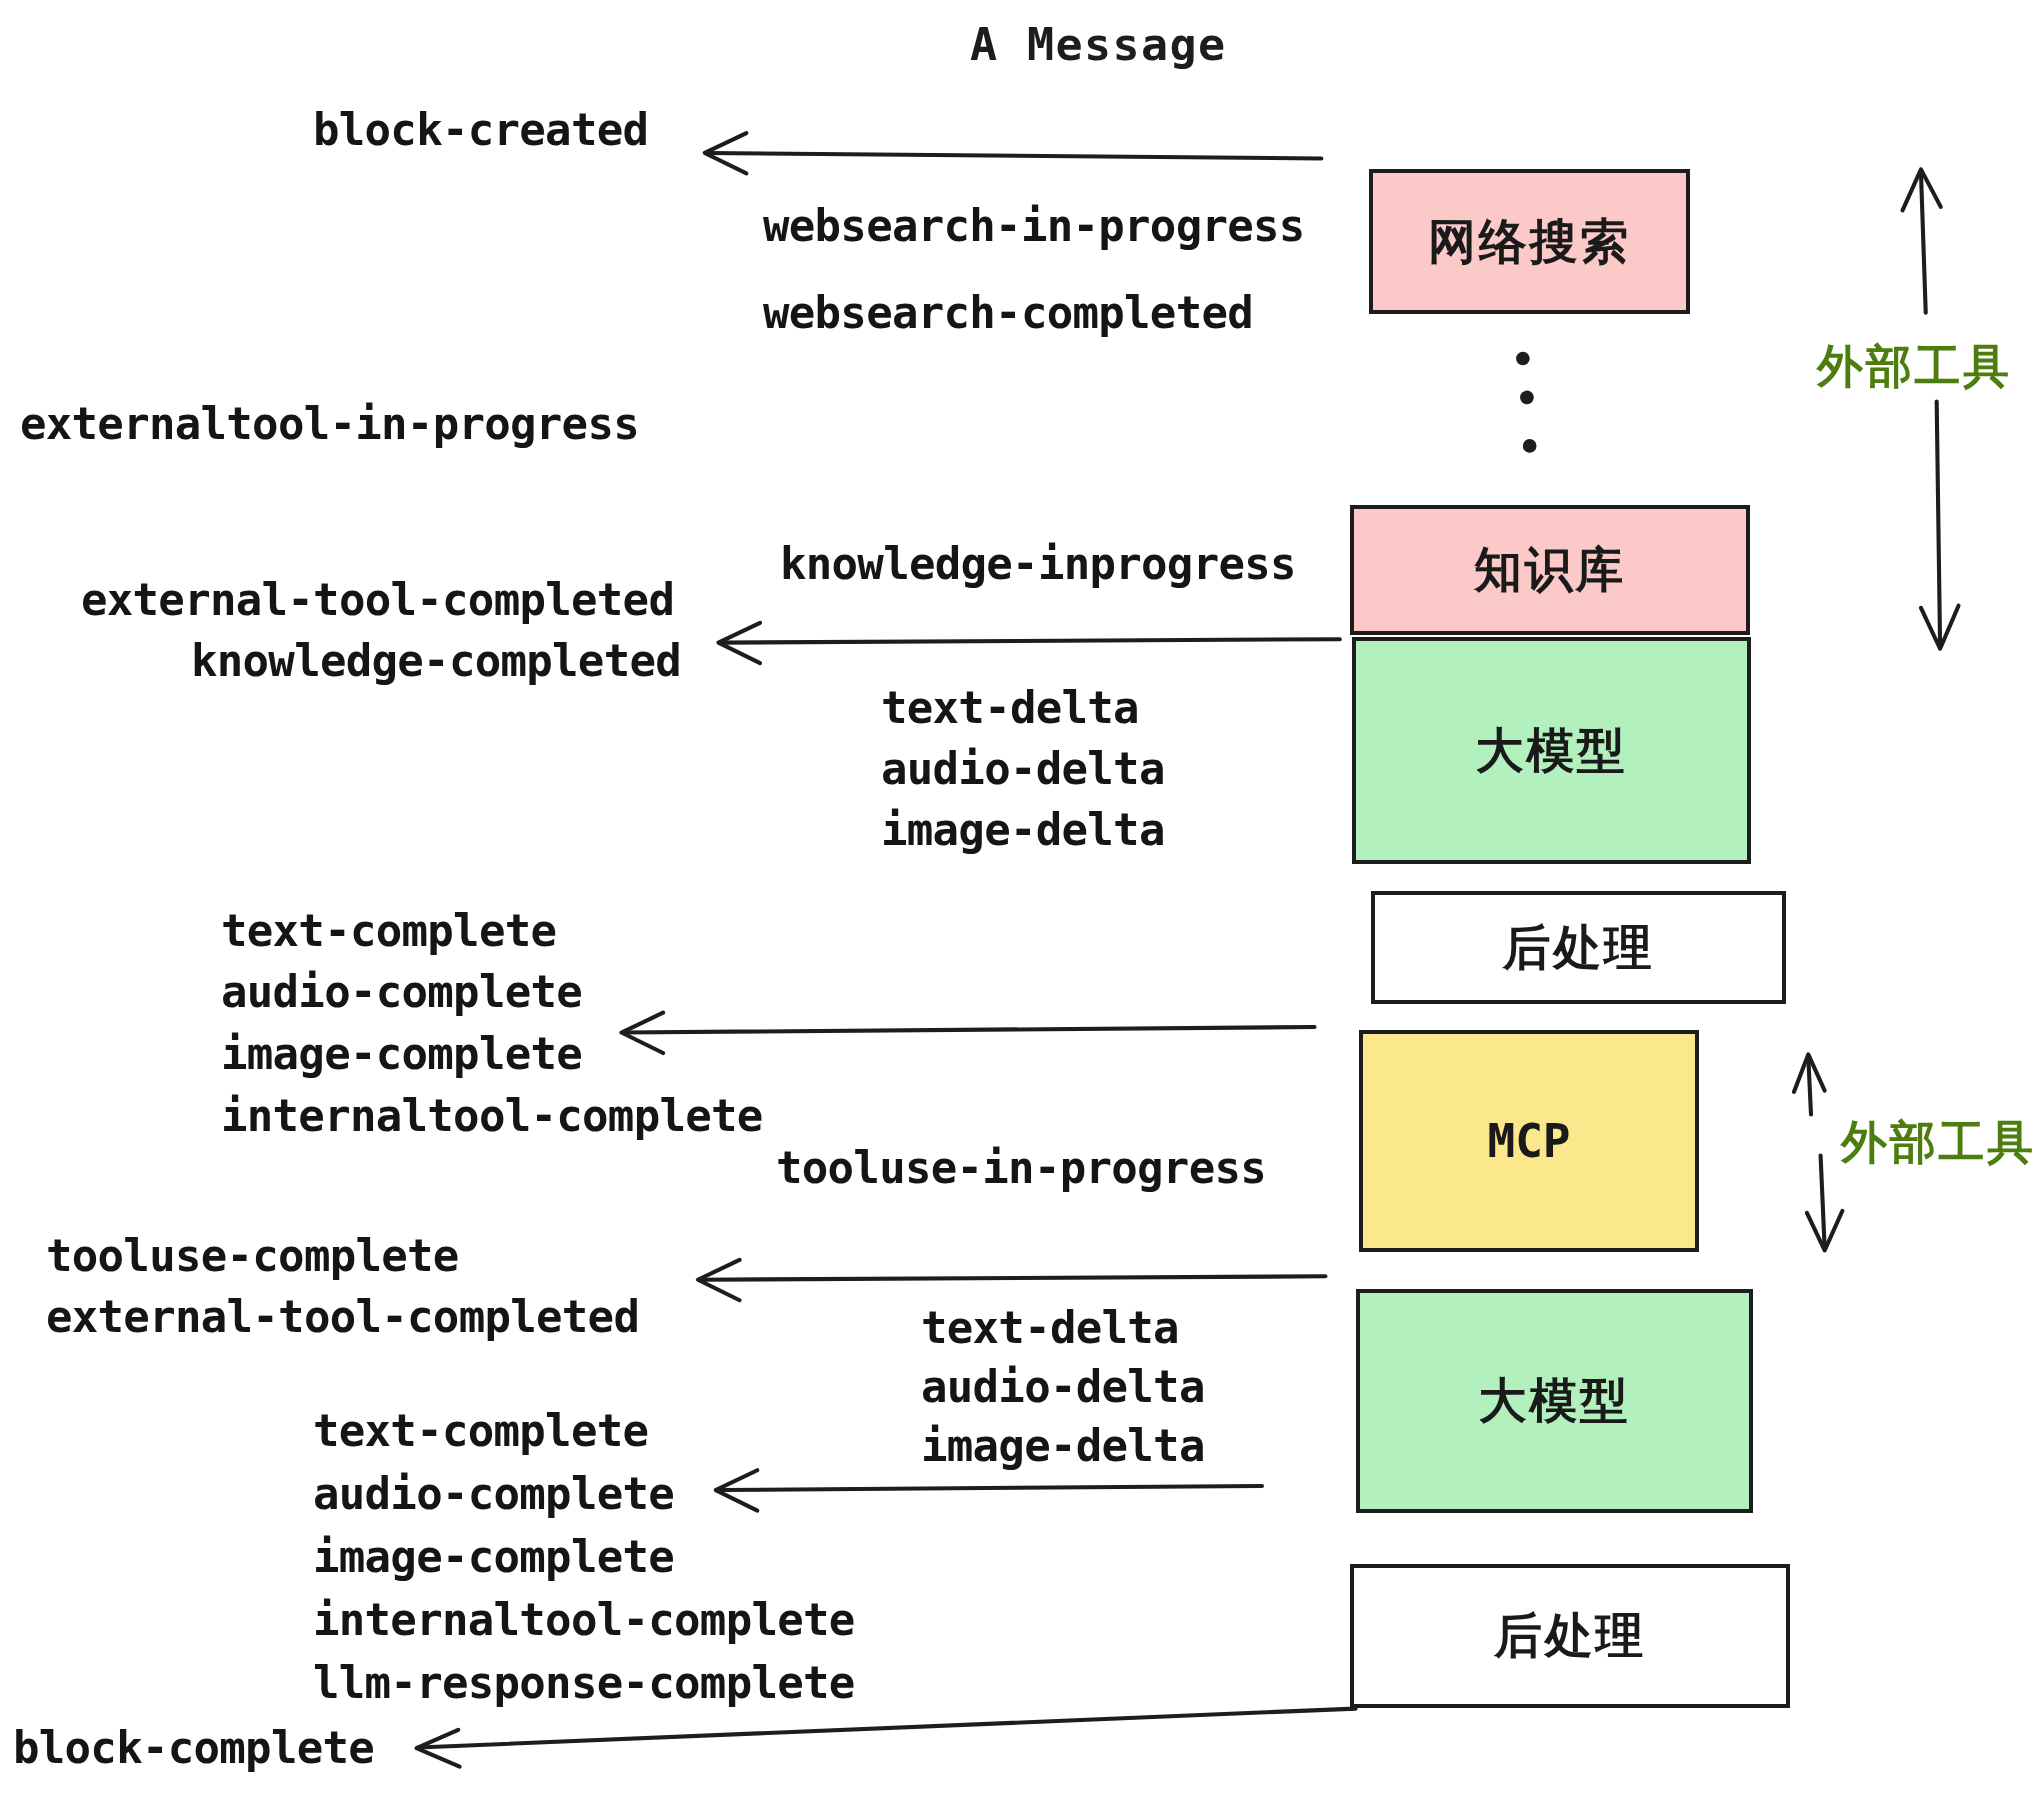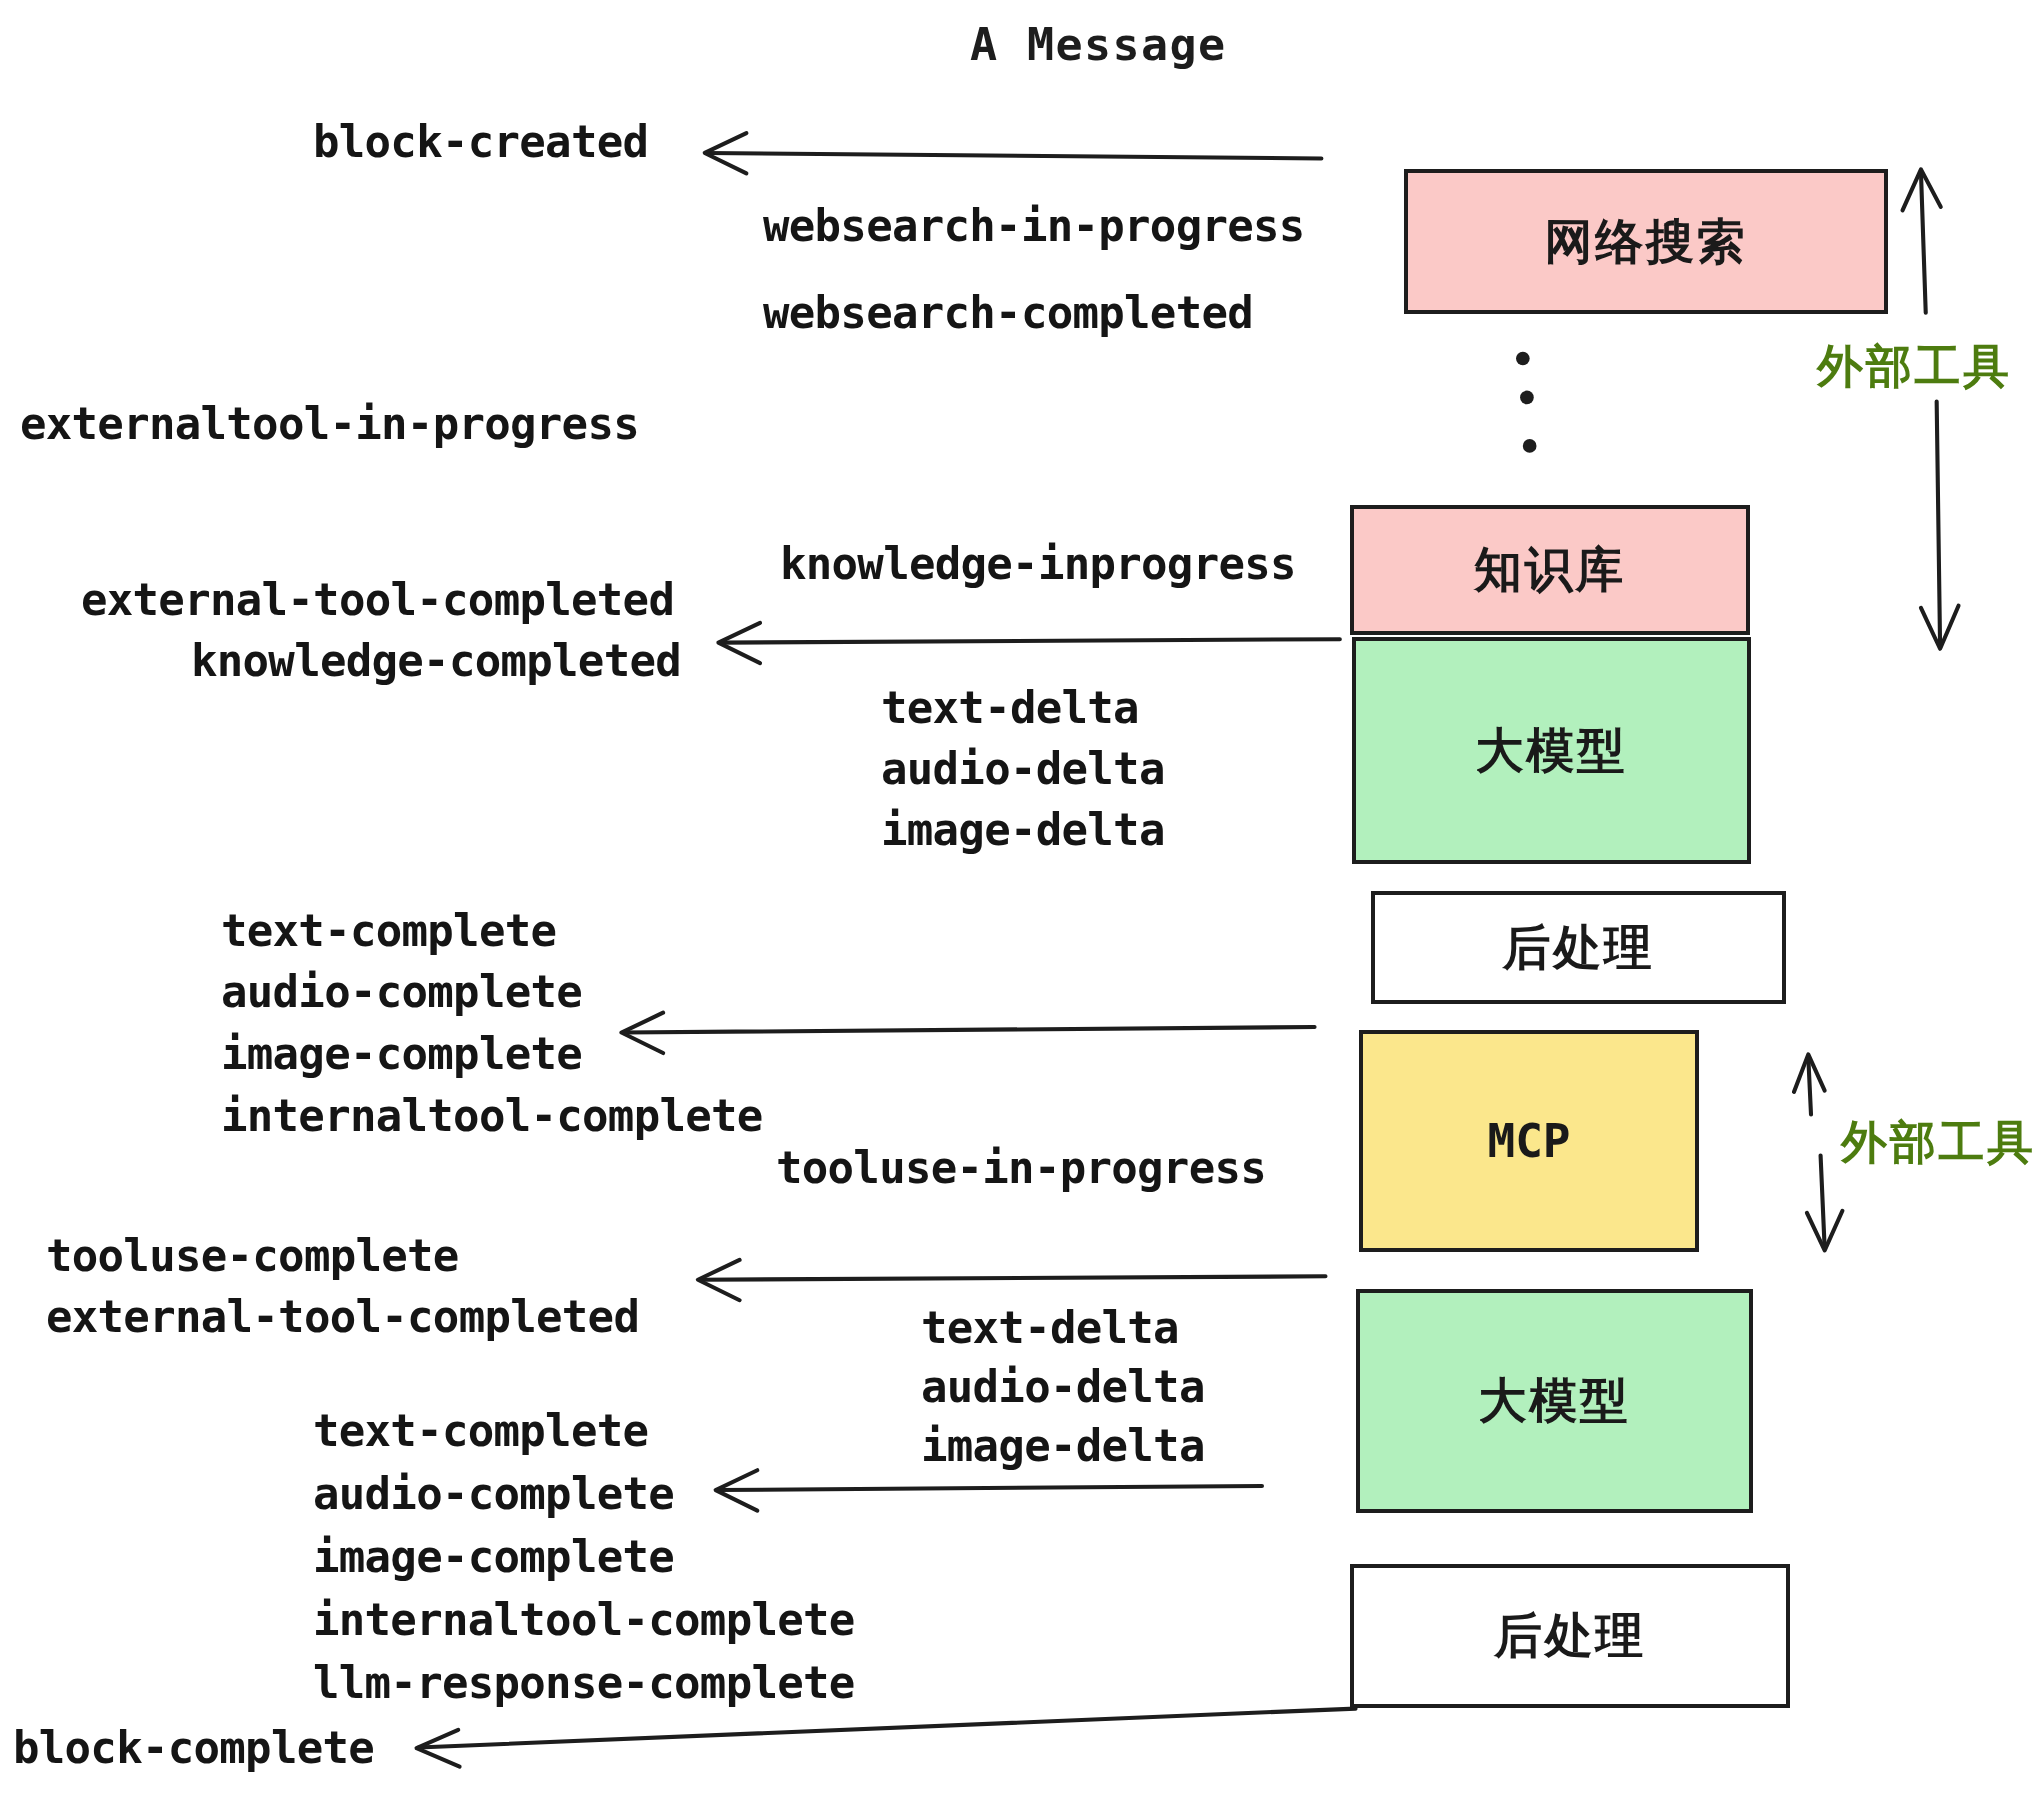--- a/index.html
+++ b/index.html
@@ -100,21 +100,21 @@
 
     <g fill="#1d1d1d" stroke="none">
       <circle cx="2230" cy="525" r="10"></circle>
       <circle cx="2236" cy="582" r="10"></circle>
       <circle cx="2240" cy="653" r="10"></circle>
     </g>
   </svg>
 
   <div class="title">A Message</div>
 
-  <span class="ev" style="left:313px;top:119px">block-created</span>
+  <span class="ev" style="left:313px;top:107px">block-created</span>
   <span class="ev" style="left:763px;top:203px">websearch-in-progress</span>
   <span class="ev" style="left:763px;top:290px">websearch-completed</span>
   <span class="ev" style="left:20px;top:401px">externaltool-in-progress</span>
   <span class="ev" style="left:780px;top:541px">knowledge-inprogress</span>
   <span class="ev" style="left:81px;top:577px">external-tool-completed</span>
   <span class="ev" style="left:191px;top:638px">knowledge-completed</span>
   <span class="ev" style="left:881px;top:685px">text-delta</span>
   <span class="ev" style="left:881px;top:746px">audio-delta</span>
   <span class="ev" style="left:881px;top:807px">image-delta</span>
   <span class="ev" style="left:221px;top:908px">text-complete</span>
@@ -127,21 +127,21 @@
   <span class="ev" style="left:313px;top:1408px">text-complete</span>
   <span class="ev" style="left:313px;top:1471px">audio-complete</span>
   <span class="ev" style="left:313px;top:1534px">image-complete</span>
   <span class="ev" style="left:313px;top:1597px">internaltool-complete</span>
   <span class="ev" style="left:313px;top:1660px">llm-response-complete</span>
   <span class="ev" style="left:13px;top:1725px">block-complete</span>
   <span class="ev" style="left:921px;top:1305px">text-delta</span>
   <span class="ev" style="left:921px;top:1364px">audio-delta</span>
   <span class="ev" style="left:921px;top:1423px">image-delta</span>
 
-  <div class="box pink" style="left:1404px;top:169px;width:484px;height:145px">
+  <div class="box pink" style="left:1369px;top:169px;width:321px;height:145px">
     <span class="lbl">网络搜索</span>
   </div>
   <div class="box pink" style="left:1350px;top:505px;width:400px;height:130px">
     <span class="lbl">知识库</span>
   </div>
   <div class="box green" style="left:1352px;top:637px;width:399px;height:227px">
     <span class="lbl">大模型</span>
   </div>
   <div class="box white" style="left:1371px;top:891px;width:415px;height:113px">
     <span class="lbl">后处理</span>

